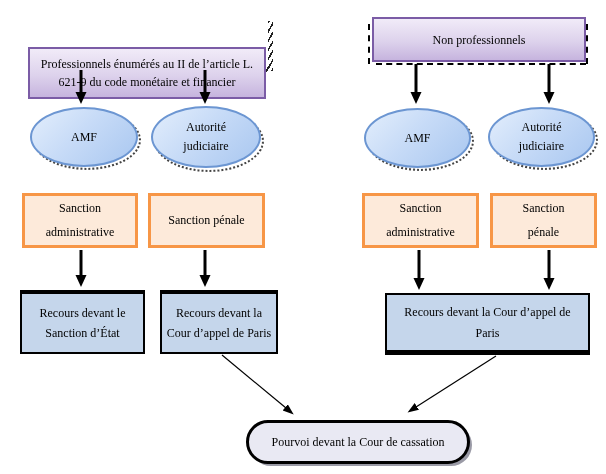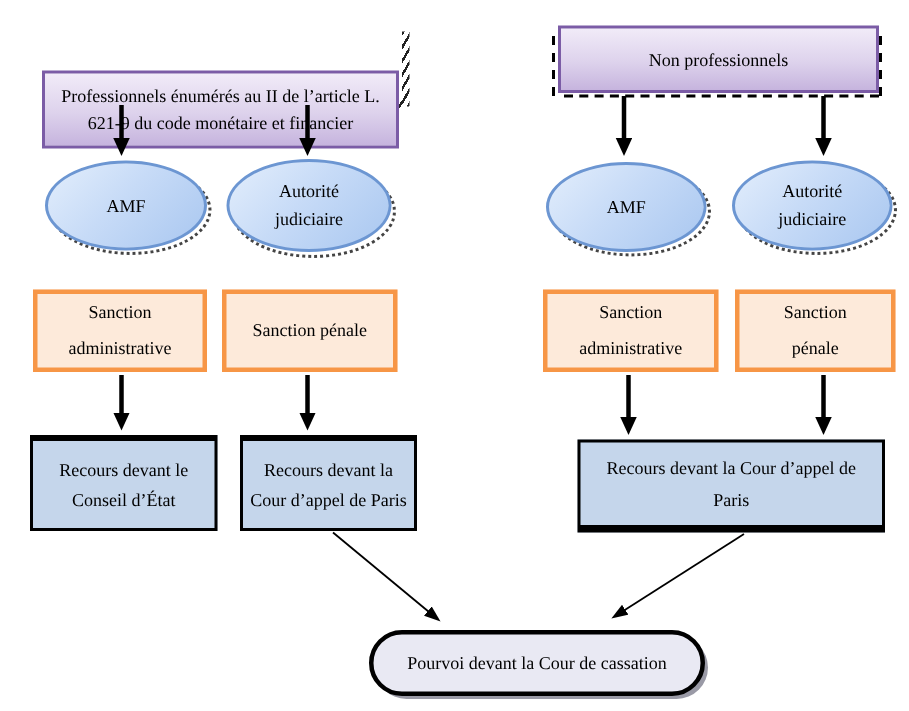--- a/index.html
+++ b/index.html
@@ -95,21 +95,21 @@
     <span>Sanction pénale</span>
   </div>
   <div class="node orange" style="left:362px; top:193px; width:117px; height:55px; padding:0 8px;">
     <span>Sanction administrative</span>
   </div>
   <div class="node orange" style="left:490px; top:193px; width:107px; height:55px; padding:0 14px;">
     <span>Sanction pénale</span>
   </div>
 
   <div class="node recourse thicktop" style="left:20px; top:290px; width:125px; height:64px;">
-    <span>Recours devant le Conseil d’État</span>
+    <span>Recours devant le Sanction d’État</span>
   </div>
   <div class="node recourse thicktop" style="left:160px; top:290px; width:118px; height:64px;">
     <span>Recours devant la Cour d’appel de Paris</span>
   </div>
   <div class="node recourse thickbottom" style="left:385px; top:293px; width:205px; height:62px; padding:0 14px;">
     <span>Recours devant la Cour d’appel de Paris</span>
   </div>
 
   <div class="node pourvoi" style="left:246px; top:420px; width:224px; height:44px;">
     <span>Pourvoi devant la Cour de cassation</span>

